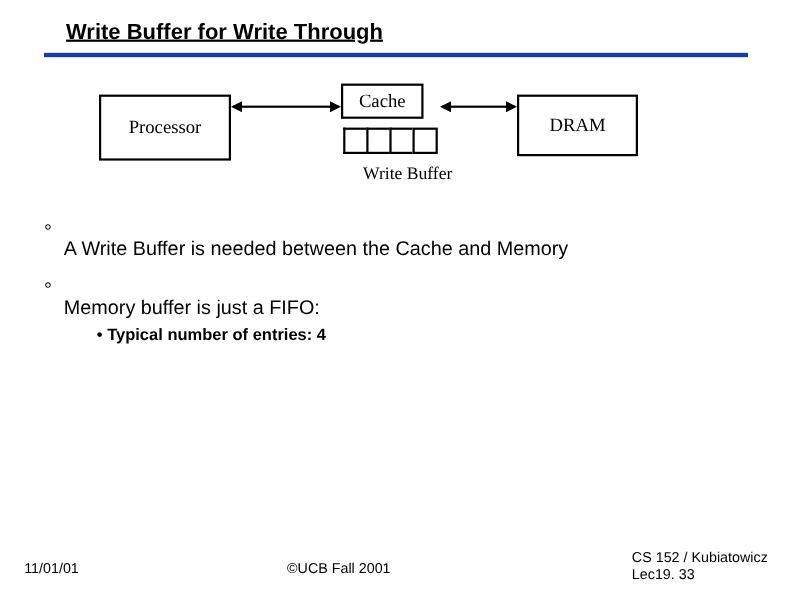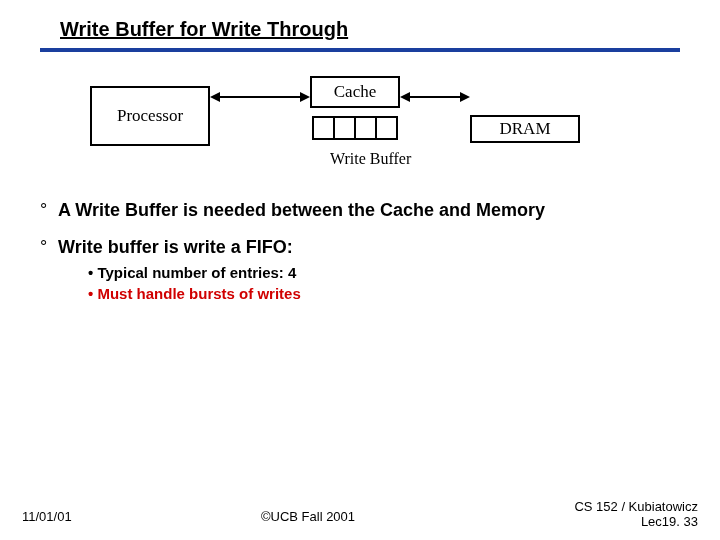--- a/index.html
+++ b/index.html
@@ -39,22 +39,22 @@
     position: absolute;
     border: 2px solid #000;
     background: #fff;
     display: flex;
     align-items: center;
     justify-content: center;
     font-family: "Times New Roman", serif;
     font-size: 17px;
   }
   .processor { left: 0; top: 10px; width: 120px; height: 60px; }
-  .cache     { left: 220px; top: 0; width: 90px; height: 32px; }
-  .dram      { left: 380px; top: 10px; width: 110px; height: 28px; border: 2px solid #000; margin-top: 29px; }
+  .cache     { left: 220px; top: 0; width: 75px; height: 32px; }
+  .dram      { left: 380px; top: 10px; width: 110px; height: 56px; border: 2px solid #000; }
   
   .wbuf {
     position: absolute;
     left: 222px; top: 40px;
     width: 86px; height: 24px;
     display: flex;
   }
   .wbuf div {
     flex: 1;
     border: 2px solid #000;
@@ -85,21 +85,21 @@
   
   .content {
     position: absolute;
     top: 200px;
     left: 40px;
     width: 640px;
     font-size: 18px;
   }
   .deg { display: flex; margin-bottom: 6px; }
   .deg .mark { width: 18px; }
-  .deg .txt { font-weight: bold; flex: 1; }
+  .deg .txt { font-weight: normal; flex: 1; margin-top: 16px; }
   ul.sub {
     list-style: none;
     margin: 4px 0 16px 48px;
   }
   ul.sub li {
     font-size: 15px;
     font-weight: bold;
     margin: 4px 0;
   }
   ul.sub li::before {
@@ -109,21 +109,21 @@
   
   .footer {
     position: absolute;
     bottom: 16px;
     left: 0;
     width: 720px;
     font-size: 13px;
   }
   .f-left  { position: absolute; left: 22px;  bottom: 0; }
   .f-mid   { position: absolute; left: 0; width: 616px; text-align: center; bottom: 0; }
-  .f-right { position: absolute; right: 22px; bottom: -6px; text-align: right; line-height: 1.2; }
+  .f-right { position: absolute; right: 22px; bottom: -6px; text-align: left; line-height: 1.2; }
 </style>
 </head>
 <body>
 
 <div class="title">Write Buffer for Write Through</div>
 <div class="rule"></div>
 
 <div class="diagram">
   <div class="box processor">Processor</div>
   <div class="box cache">Cache</div>
@@ -148,25 +148,24 @@
 <div class="content">
   <div class="deg">
     <div class="mark">°</div>
     <div class="txt">A Write Buffer is needed between the Cache and Memory</div>
   </div>
   <ul class="sub">
   </ul>
 
   <div class="deg">
     <div class="mark">°</div>
-    <div class="txt">Write buffer is write a FIFO:</div>
+    <div class="txt">Memory buffer is just a FIFO:</div>
   </div>
   <ul class="sub">
     <li>Typical number of entries: 4</li>
-    <li class="red">Must handle bursts of writes</li>
   </ul>
 </div>
 
 <div class="footer">
   <div class="f-left">11/01/01</div>
   <div class="f-mid">©UCB Fall 2001</div>
   <div class="f-right">
     <span>CS 152 / Kubiatowicz</span><br>
     <span>Lec19. 33</span>
   </div>

